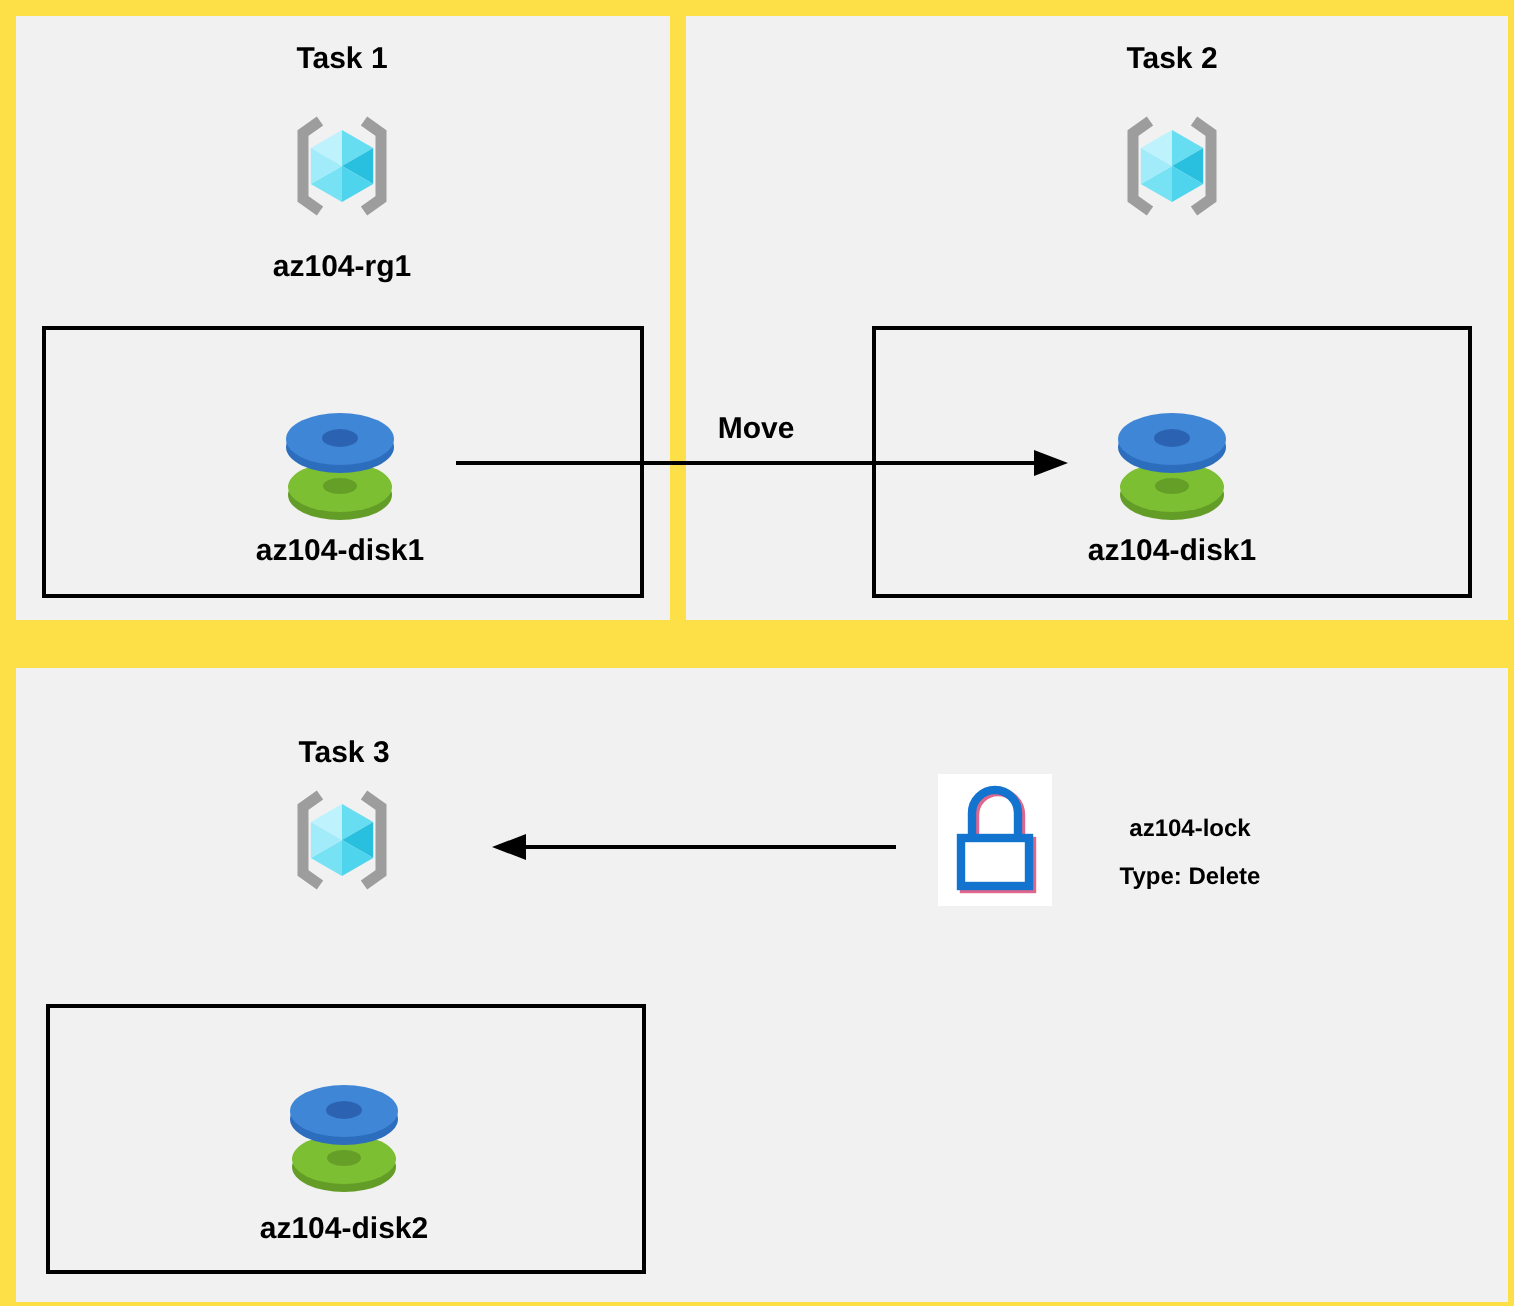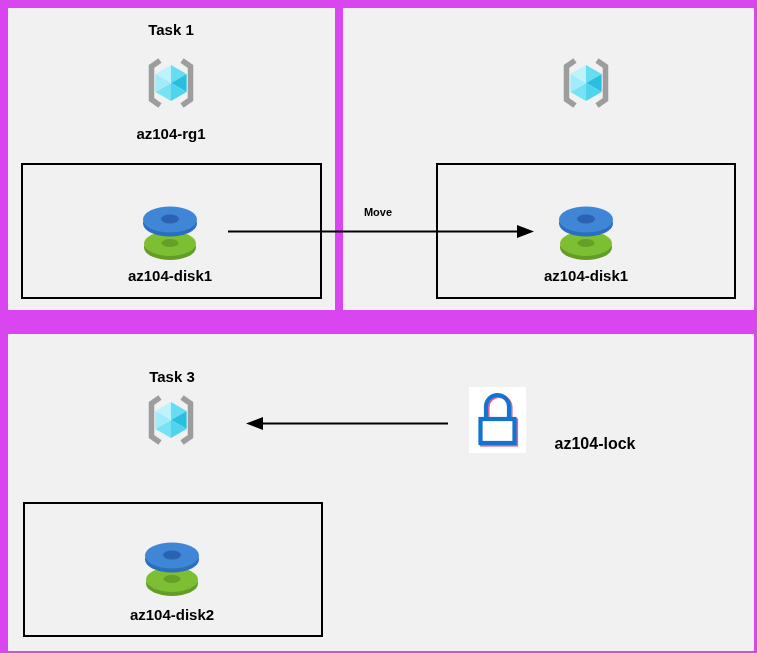--- a/index.html
+++ b/index.html
@@ -1,18 +1,18 @@
 <!DOCTYPE html>
 <html><head>
 <meta charset="utf-8">
 <title>Diagram</title>
 <style>
   html,body{margin:0;padding:0;background:#ffffff;}
   #stage{
-    position:relative;width:757px;height:653px;background:#d946ef;
+    position:relative;width:757px;height:653px;background:#fde047;
     font-family:"Liberation Sans",sans-serif;color:#000;overflow:hidden;
   }
   .panel{position:absolute;background:#f1f1f1;}
   .panel1{left:8px;top:8px;width:327px;height:302px;}
   .panel2{left:343px;top:8px;width:411px;height:302px;}
   .panel3{left:8px;top:334px;width:746px;height:317px;}
   .resbox{position:absolute;border:2px solid #000;box-sizing:border-box;background:transparent;}
   .box1{left:21px;top:163px;width:301px;height:136px;}
   .box2{left:436px;top:163px;width:300px;height:136px;}
   .box3{left:23px;top:502px;width:300px;height:135px;}
@@ -20,35 +20,36 @@
     position:absolute;width:200px;text-align:center;
     font-size:15px;font-weight:bold;line-height:17px;white-space:nowrap;
   }
   .icon{position:absolute;}
   .locksquare{
     position:absolute;left:469px;top:387px;width:57px;height:66px;
     background:#ffffff;display:flex;align-items:center;justify-content:center;
   }
   .locktext{
     position:absolute;left:495px;top:402px;width:200px;text-align:center;
-    font-size:16px;font-weight:bold;line-height:24px;margin-top:30px;
+    font-size:12px;font-weight:bold;line-height:24px;
   }
   .movelbl{position:absolute;left:328px;top:206px;width:100px;text-align:center;
-    font-size:11px;font-weight:bold;}
+    font-size:15px;font-weight:bold;}
 </style>
 </head>
 <body>
 
 <div id="stage">
 
   <div class="panel panel1"></div>
   <div class="panel panel2"></div>
   <div class="panel panel3"></div>
 
   <div class="lbl" style="left:71px;top:21px">Task 1</div>
+  <div class="lbl" style="left:486px;top:21px">Task 2</div>
   <div class="lbl" style="left:72px;top:368px">Task 3</div>
 
   <svg class="icon" style="left:142px;top:56px" width="58" height="54" viewBox="0 0 58 54">
     <path d="M18 4.5 L9.5 10.5 L9.5 43.5 L18 49.5" fill="none" stroke="#9d9d9d" stroke-width="5.5"></path>
     <path d="M40 4.5 L48.5 10.5 L48.5 43.5 L40 49.5" fill="none" stroke="#9d9d9d" stroke-width="5.5"></path>
     <polygon points="29,9 13.4,18 29,27" fill="#bef2fd"></polygon>
     <polygon points="29,9 44.6,18 29,27" fill="#66ddf1"></polygon>
     <polygon points="44.6,18 44.6,36 29,27" fill="#29c0df"></polygon>
     <polygon points="44.6,36 29,45 29,27" fill="#4fd4ee"></polygon>
     <polygon points="29,45 13.4,36 29,27" fill="#76e2f4"></polygon>
@@ -125,15 +126,16 @@
     <svg width="57" height="66" viewBox="0 0 57 66">
       <path d="M18.5 33 L18.5 20.5 A11.5 11.5 0 0 1 41.5 20.5 L41.5 33" fill="none" stroke="#e0668c" stroke-width="4.2"></path>
       <rect x="13" y="33.5" width="34" height="24" fill="none" stroke="#e0668c" stroke-width="4.2"></rect>
       <path d="M17 32 L17 19.5 A11.5 11.5 0 0 1 40 19.5 L40 32" fill="none" stroke="#1374d0" stroke-width="4.2"></path>
       <rect x="11.5" y="32" width="34" height="24" fill="#ffffff" stroke="#1374d0" stroke-width="4.2"></rect>
     </svg>
   </div>
 
   <div class="locktext">
     <div>az104-lock</div>
+    <div>Type: Delete</div>
   </div>
 
 </div>
 
 </body></html>

